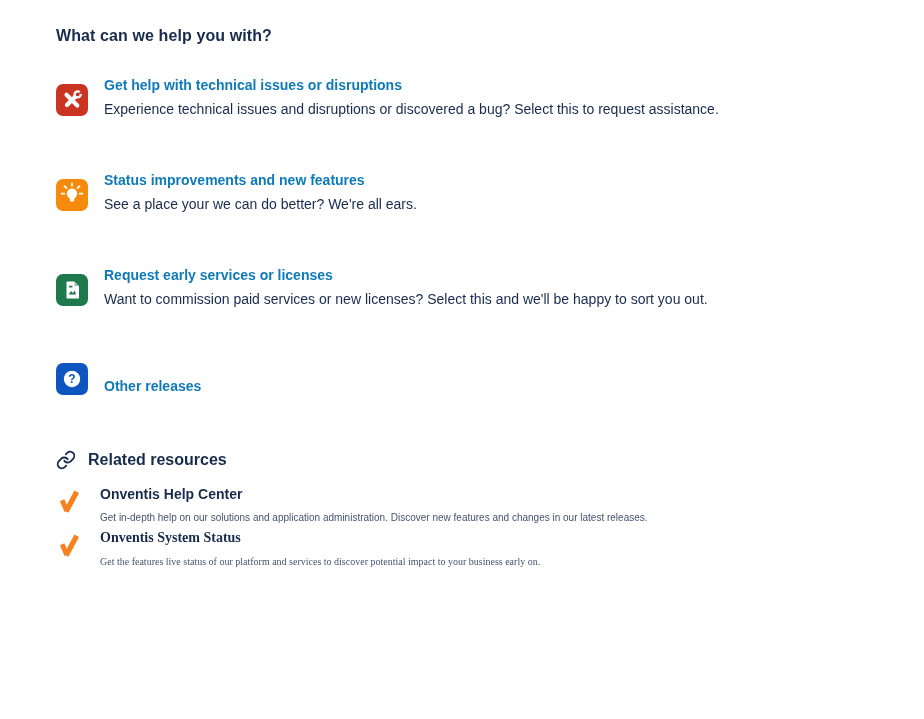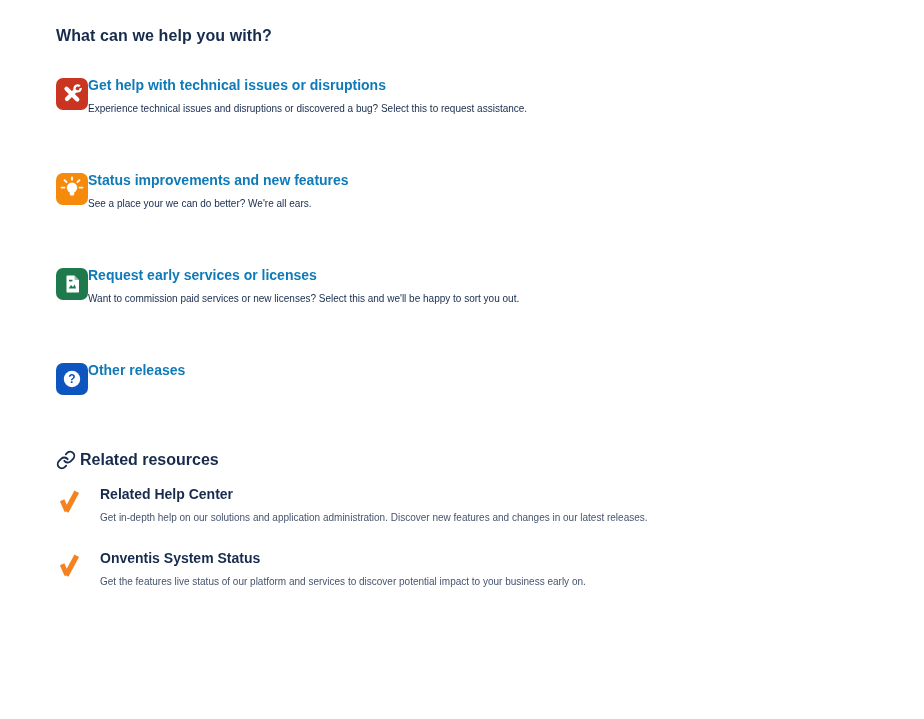--- a/index.html
+++ b/index.html
@@ -18,63 +18,64 @@
     font-size: 16px;
     font-weight: 700;
     color: var(--heading, #172B4D);
     letter-spacing: .1px;
   }
 
   
   .rt-list { margin-top: 31px; }
   .rt-row {
     display: flex;
-    align-items: flex-start;
+    gap: 16px;
+    align-items: flex-end;
     margin-bottom: 55px;
     cursor: pointer;
   }
   .rt-icon {
     width: 32px; height: 32px;
     border-radius: 7px;
     flex: none;
     display: flex; align-items: center; justify-content: center;
     margin-top: 2px;
   }
   .rt-icon svg { display: block; }
   .rt-link {
     display: inline-block;
     font-size: 14px;
     font-weight: 700;
     line-height: 15px;
     color: var(--link, #0E7AB8);
     text-decoration: none;
   }
   .rt-desc {
-    font-size: 10px;
+    font-size: 14px;
     line-height: 14px;
     margin-top: 8px;
     color: var(--body, #172B4D);
   }
 
   
   .rr-header {
     display: flex;
     align-items: center;
-    gap: 4px;
+    gap: 12px;
     margin-top: 22px;
   }
   .rr-header .hdr-icon { display: flex; }
   .rr-header h2 {
     margin: 0;
     font-size: 16px;
     font-weight: 700;
     color: var(--heading, #172B4D);
   }
   .rr-item { display: flex; margin-top: 16px; cursor: pointer; }
-  .rr-item + .rr-item { margin-top: 22px; }
+  .rr-item + .rr-item { margin-top: 2px; font-family: Liberation Serif, serif; }
   .rr-logo { width: 44px; flex: none; padding: 3px 0 0 2px; }
   .rr-title {
     font-size: 14px;
     font-weight: 700;
     line-height: 16px;
     color: var(--heading, #172B4D);
   }
   .rr-desc {
     font-size: 10px;
     line-height: 21px;
@@ -166,21 +167,21 @@
 
   <div id="resource-list">
   <div class="rr-item">
     <span class="rr-logo">
       <svg width="23" height="25" viewBox="0 0 28 30">
         <line x1="5" y1="13.5" x2="10.8" y2="26.5" stroke="#F58220" stroke-width="6" stroke-linecap="butt"></line>
         <line x1="9.9" y1="27.2" x2="22.8" y2="3.2" stroke="#F58220" stroke-width="6.4" stroke-linecap="butt"></line>
       </svg>
     </span>
     <div class="rr-text">
-      <div class="rr-title">Related Help Center</div>
+      <div class="rr-title">Onventis Help Center</div>
       <div class="rr-desc">Get in-depth help on our solutions and application administration. Discover new features and changes in our latest releases.</div>
     </div>
   </div>
 
   <div class="rr-item">
     <span class="rr-logo">
       <svg width="23" height="25" viewBox="0 0 28 30">
         <line x1="5" y1="13.5" x2="10.8" y2="26.5" stroke="#F58220" stroke-width="6" stroke-linecap="butt"></line>
         <line x1="9.9" y1="27.2" x2="22.8" y2="3.2" stroke="#F58220" stroke-width="6.4" stroke-linecap="butt"></line>
       </svg>

